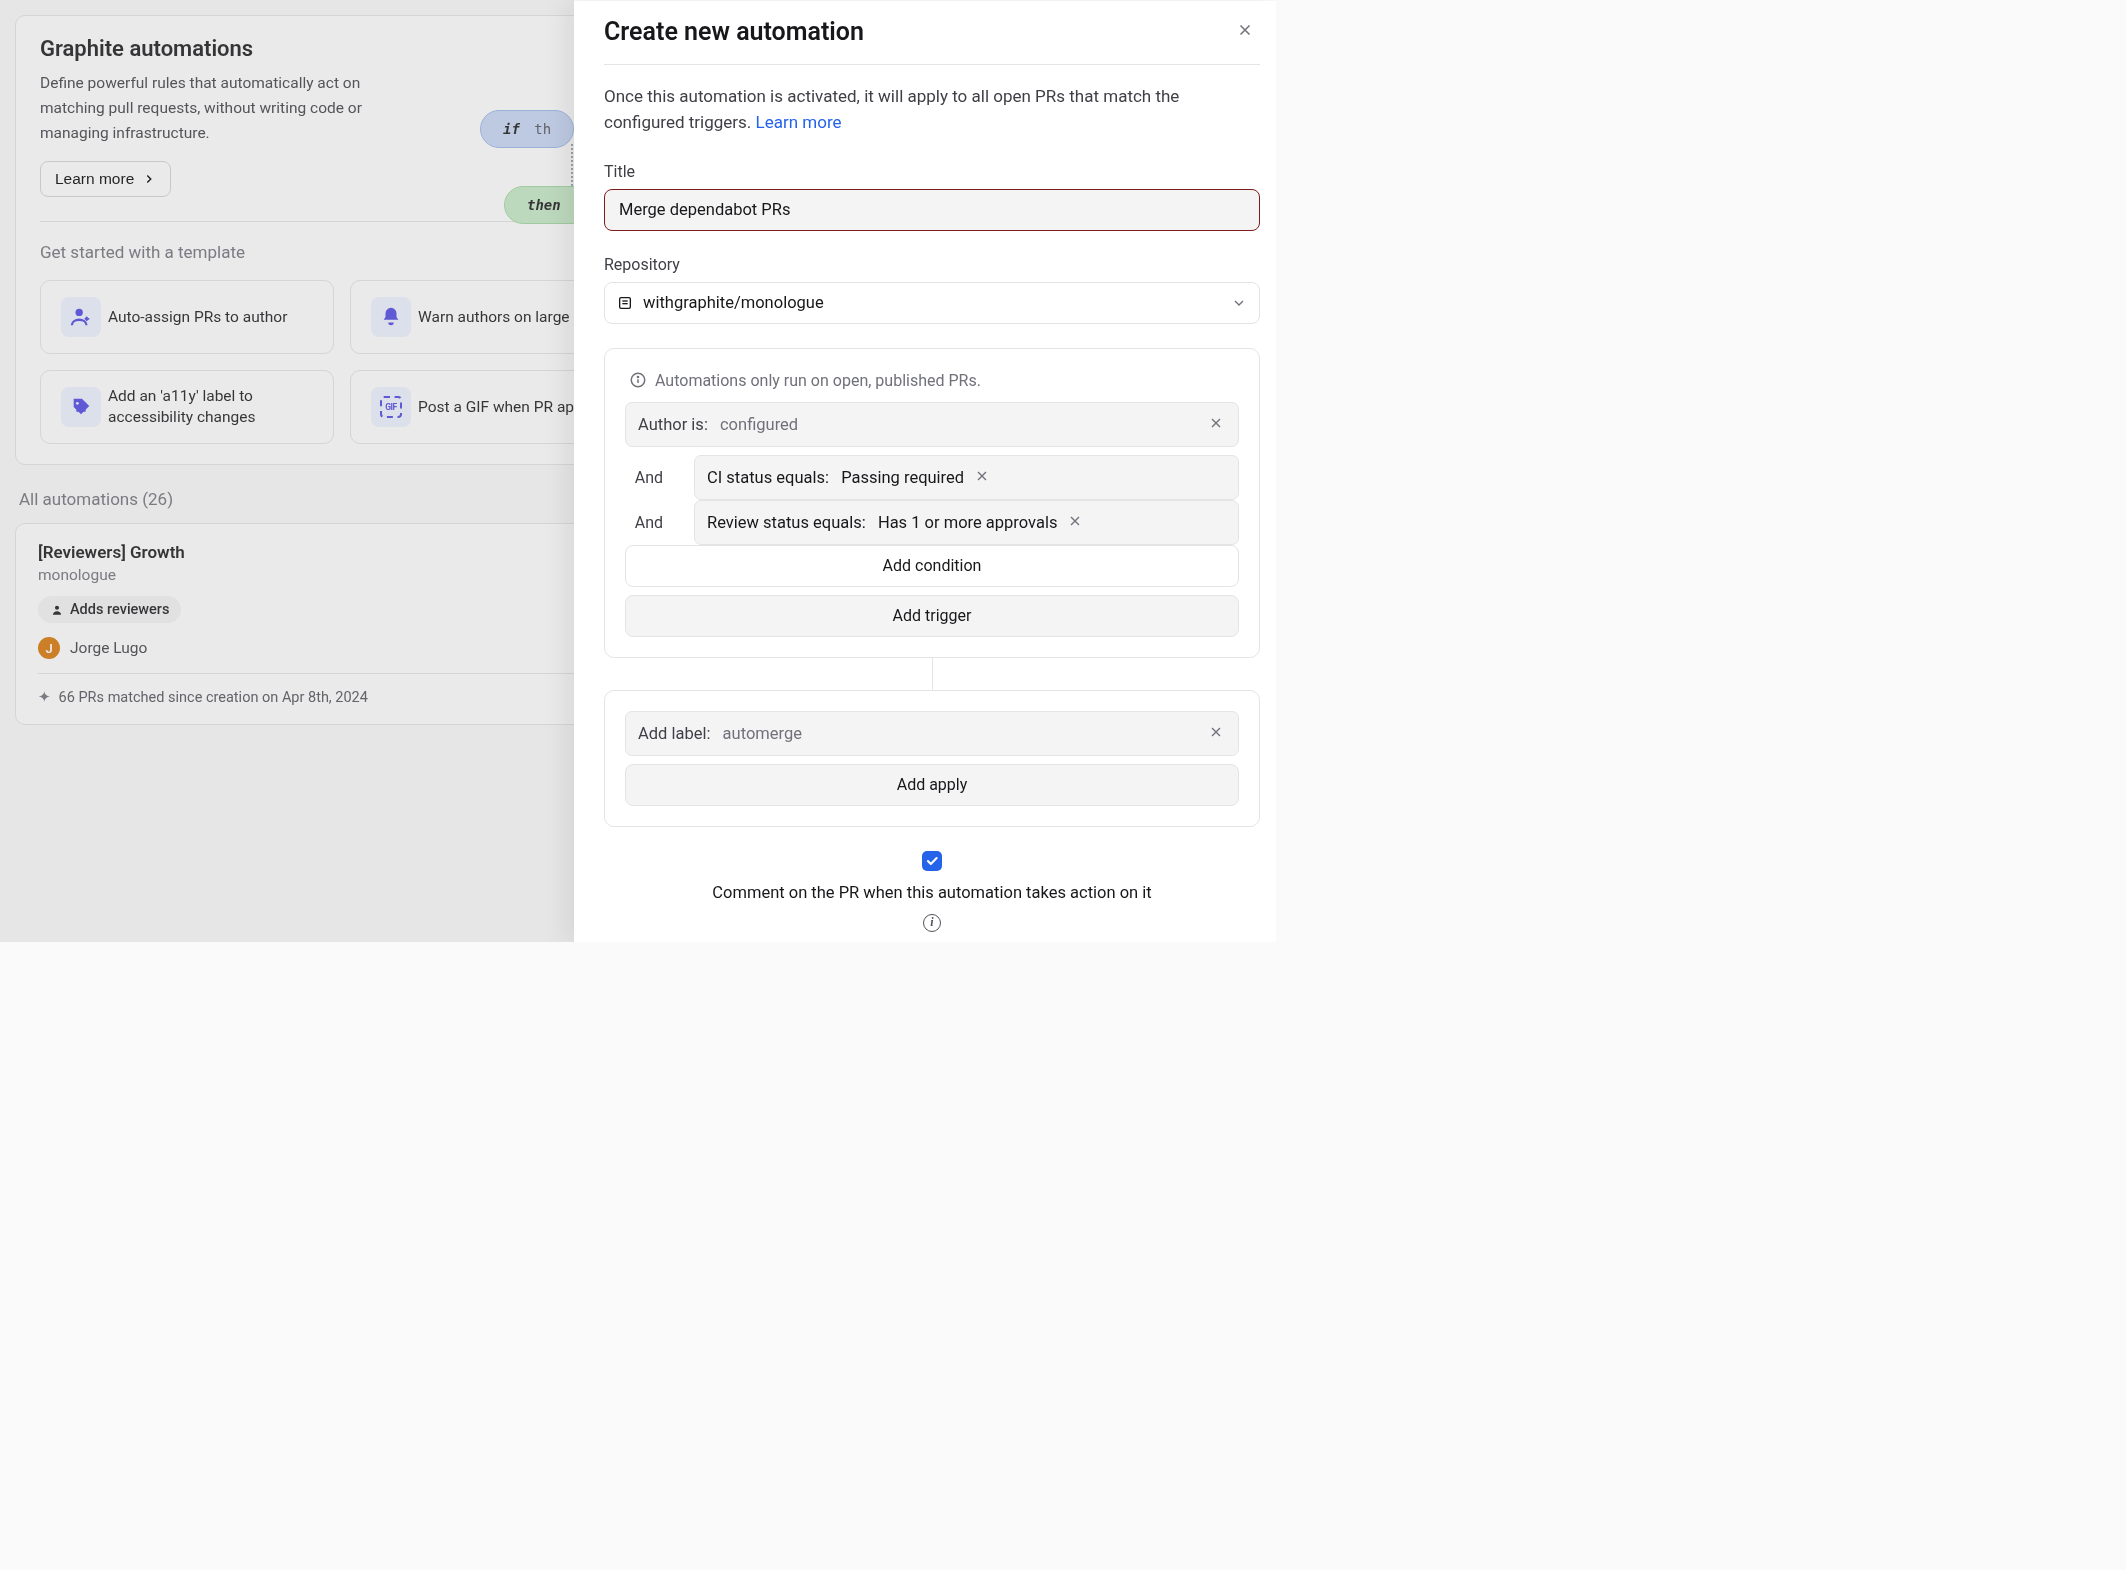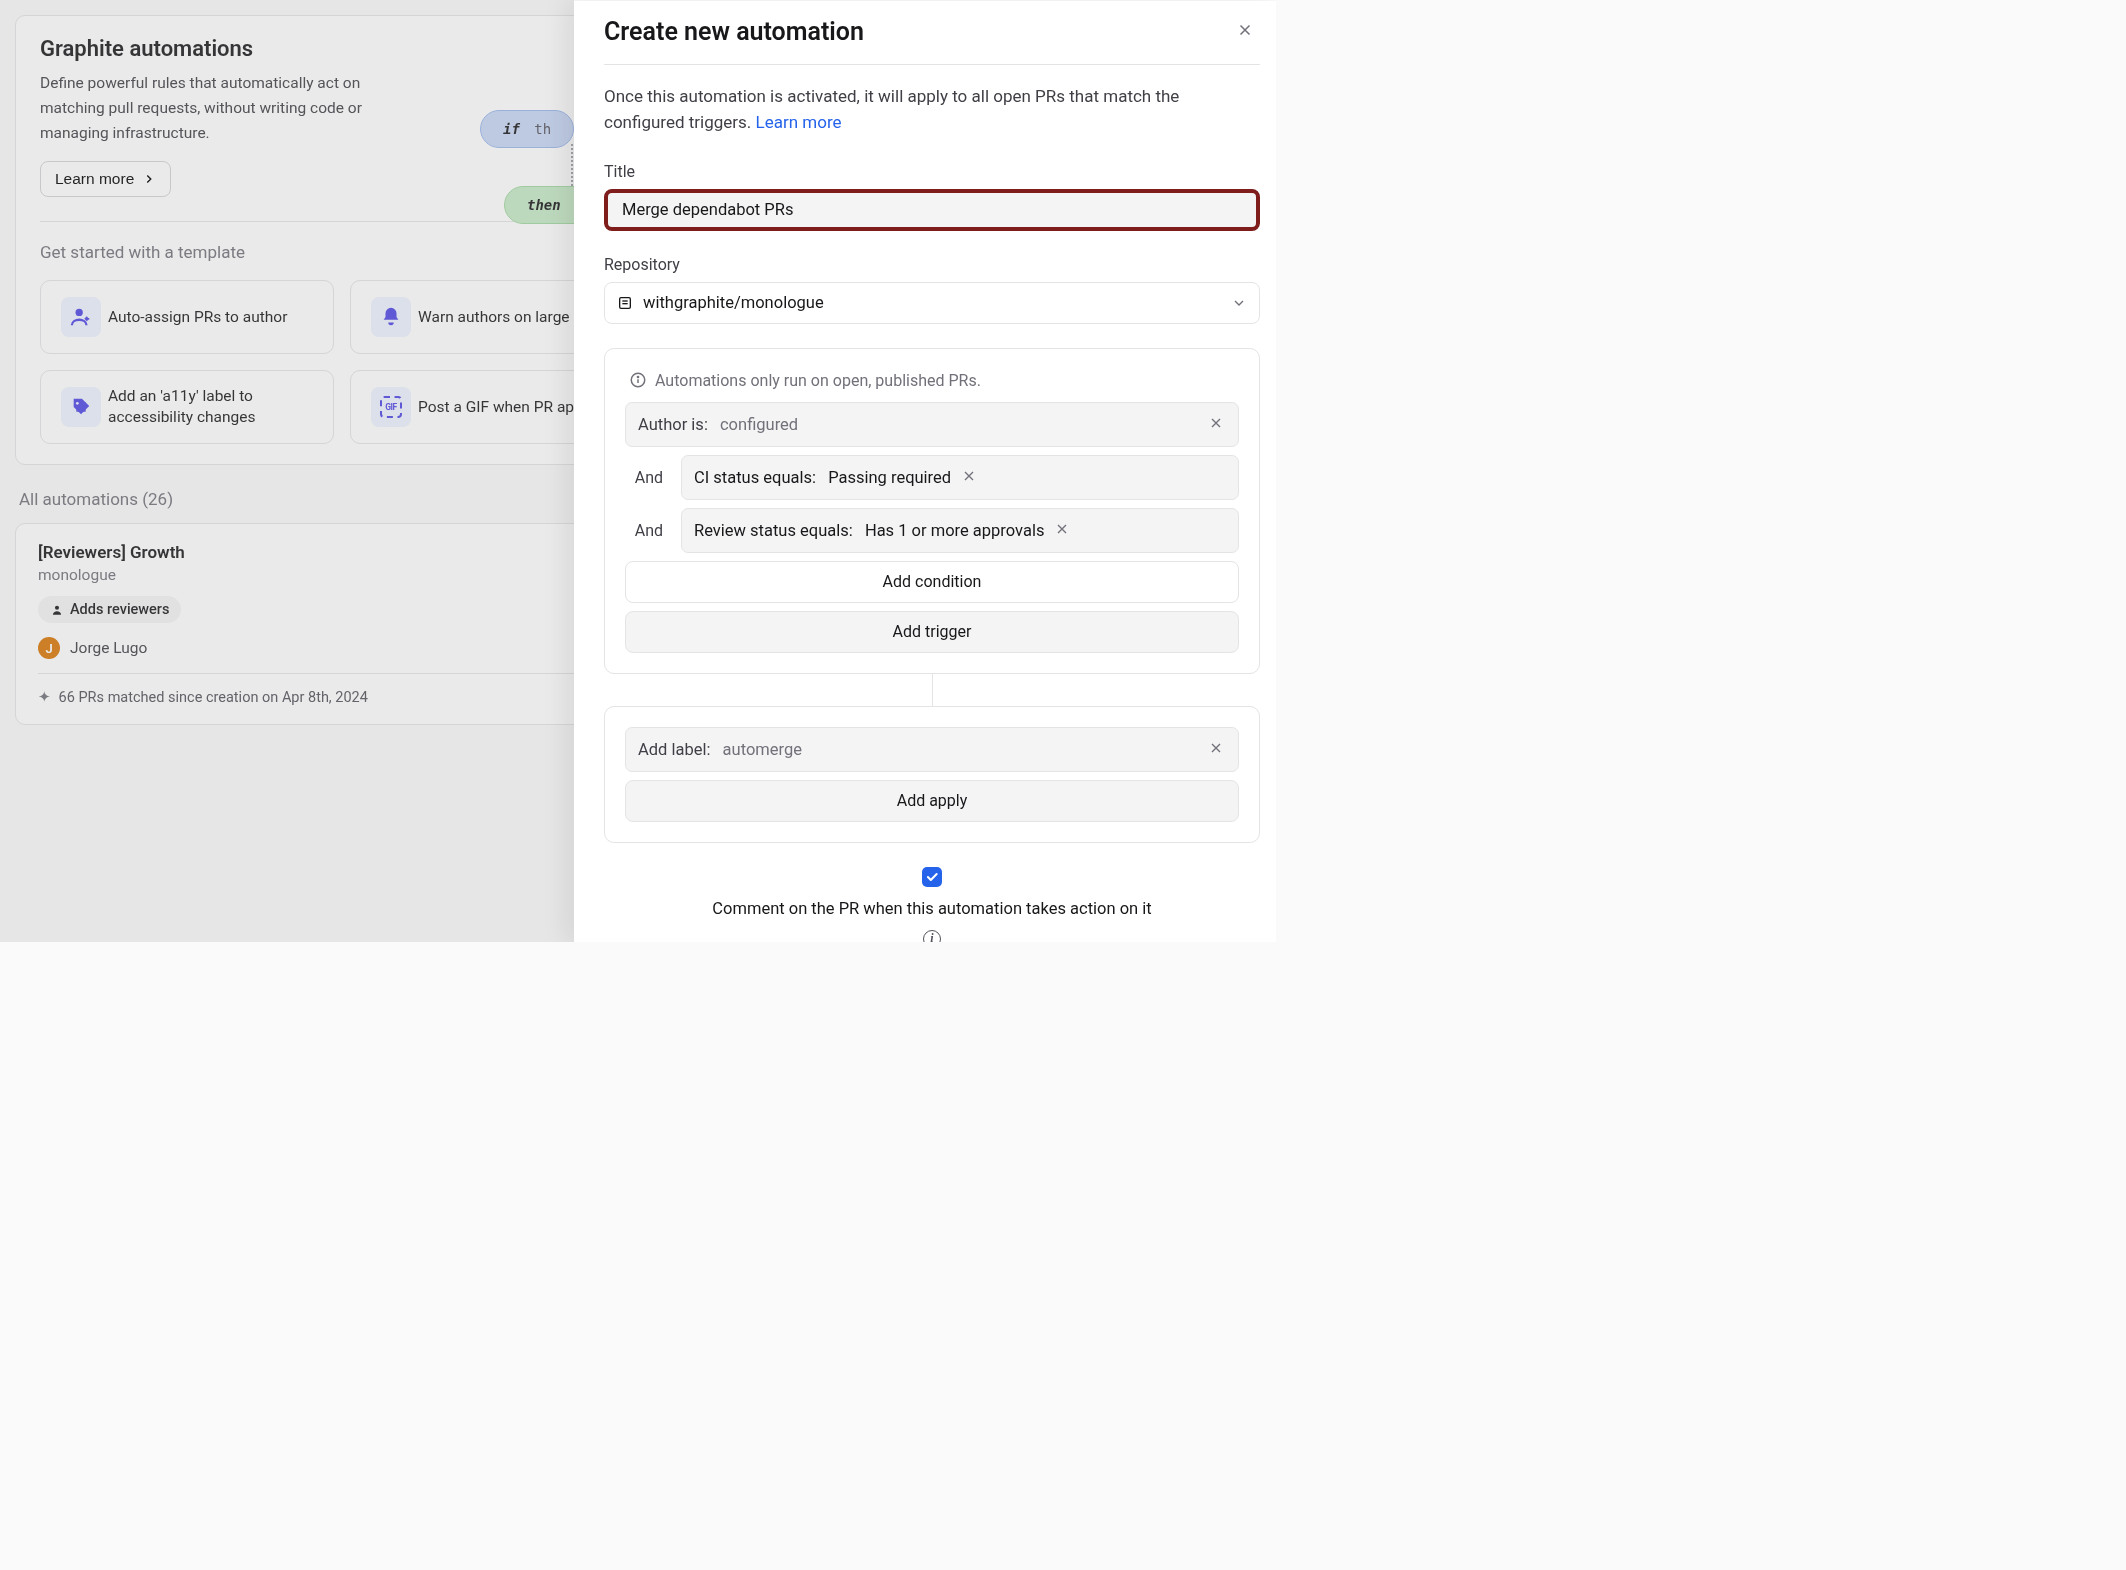--- a/index.html
+++ b/index.html
@@ -256,21 +256,21 @@
 
     .field-label {
       font-size: 16px;
       color: #3f3f46;
       margin-bottom: 8px;
     }
 
     .text-input {
       width: 100%;
       height: 42px;
-      border: 4px solid #7f1d1d;
+      border: 1px solid #7f1d1d;
       background: #f4f4f5;
       border-radius: 8px;
       padding: 0 14px;
       font-size: 16.5px;
       color: #18181b;
       margin-bottom: 24px;
       font-family: inherit;
     }
 
     .select-box {
@@ -332,22 +332,21 @@
       background: none;
       border: none;
       color: #71717a;
       cursor: pointer;
       padding: 2px;
     }
     .remove-btn svg { width: 16px; height: 16px; }
 
     .cond-row {
       display: flex;
-      gap: 8px;
-      margin-bottom: 8px;
+      gap: 21px;
     }
     .and-pill {
       width: 48px;
       flex-shrink: 0;
       display: flex;
       align-items: center;
       justify-content: center;
       font-size: 16px;
       color: #3f3f46;
       padding: 10px 0;

